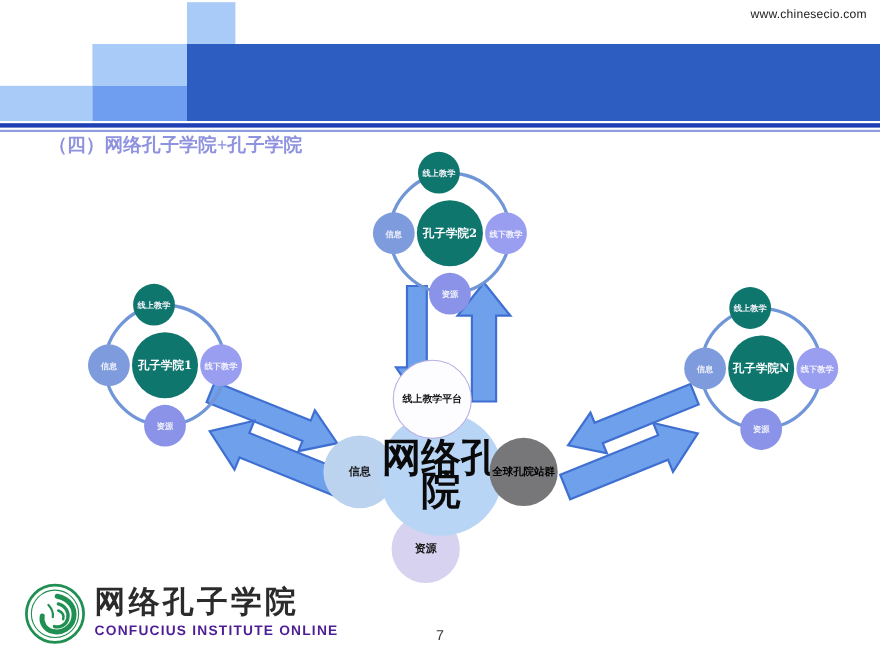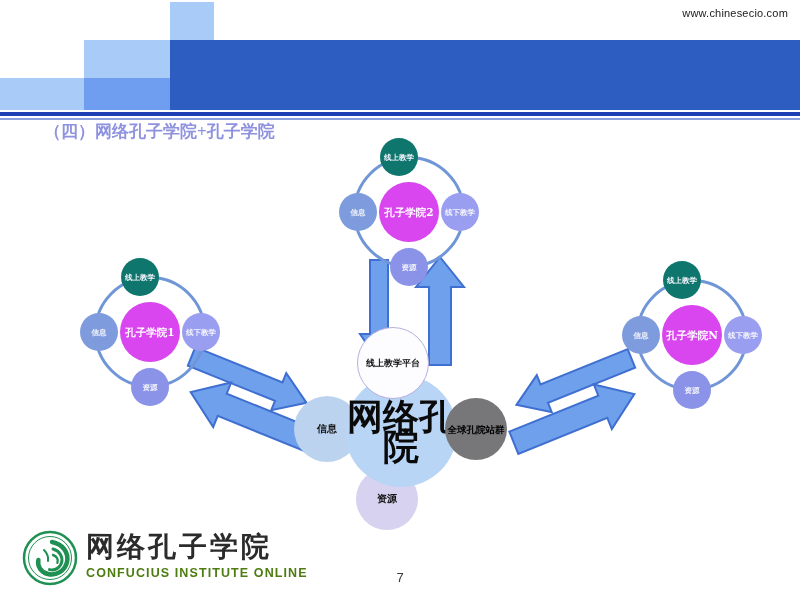--- a/index.html
+++ b/index.html
@@ -47,21 +47,21 @@
   .stage{position:absolute;left:0;top:0;width:800px;height:600px;}
 
   
   .cluster{position:absolute;width:140px;height:140px;}
   .cluster .ring{
     position:absolute;left:14px;top:14px;width:112px;height:112px;
     border:3px solid #7196d8;border-radius:50%;box-sizing:border-box;
   }
   .cluster .hub{
     position:absolute;left:40px;top:40px;width:60px;height:60px;
-    background:#d946ef;border-radius:50%;
+    background:#0f766e;border-radius:50%;
     display:flex;align-items:center;justify-content:center;
     color:#fff;font-size:10.5px;font-weight:bold;line-height:12px;
     text-align:center;letter-spacing:0;
     font-family:"DejaVu Serif","Liberation Serif",serif;
   }
   .sat{
     position:absolute;width:38px;height:38px;border-radius:50%;
     display:flex;align-items:center;justify-content:center;
     color:#f2f3fb;font-size:7.5px;line-height:9px;text-align:center;
     font-weight:bold;
@@ -113,21 +113,21 @@
   
   .logo{position:absolute;left:18px;top:528px;width:300px;height:62px;}
   .logo .mark{position:absolute;left:4px;top:2px;width:56px;height:56px;}
   .logo .cn{
     position:absolute;left:68px;top:0px;
     font-size:28px;font-weight:bold;color:#2b2b2b;letter-spacing:3px;
     font-family:"DejaVu Serif","Liberation Serif",serif;
   }
   .logo .en{
     position:absolute;left:68px;top:38px;
-    font-size:12.5px;font-weight:bold;color:#4d7c0f;letter-spacing:1.1px;
+    font-size:12.5px;font-weight:bold;color:#4c1d95;letter-spacing:1.1px;
   }
   .pagenum{
     position:absolute;left:0;right:0;top:570px;text-align:center;
     font-size:13px;color:#3a3a3a;
   }
 </style>
 </head>
 <body>
 
 <div class="slide">

